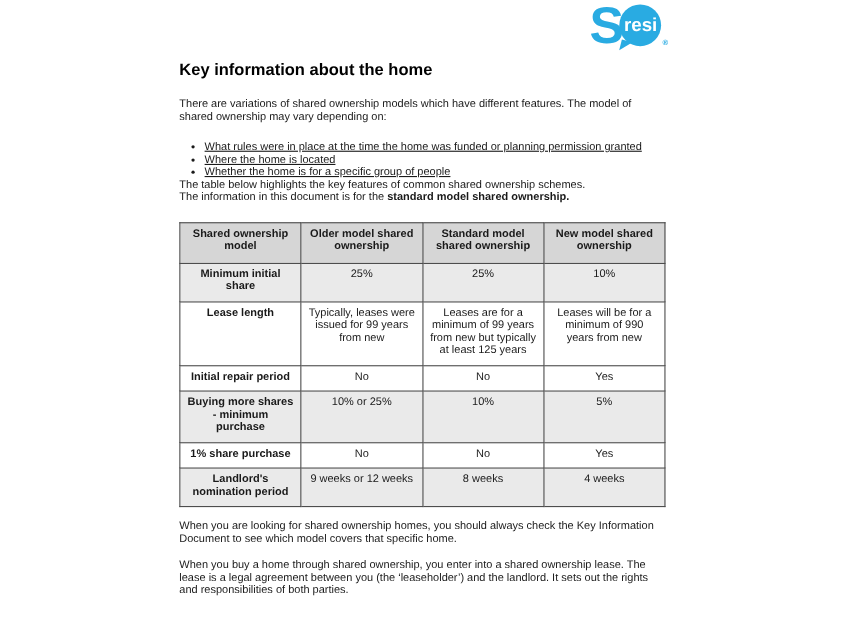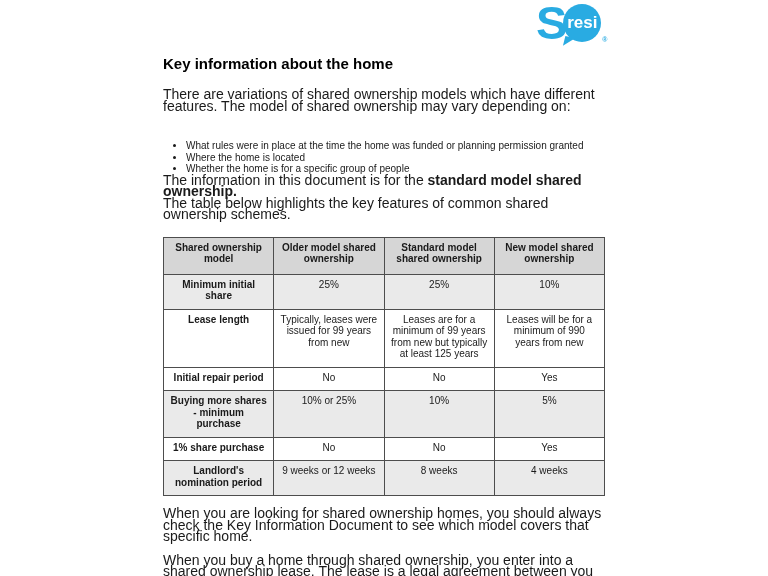--- a/index.html
+++ b/index.html
@@ -34,25 +34,25 @@
     align-self:flex-end;font-size:7px;color:var(--brand,#29abe2);
     margin-left:1px;margin-bottom:1px;font-weight:bold;
   }
 
   
   .content{position:absolute;left:163px;top:55px;width:442px;}
   h1{
     font-size:15px;font-weight:bold;color:#000;
     margin:0 0 16px 0;line-height:1.2;
   }
-  .body-text{font-size:14px;line-height:11.5px;margin:0;}
+  .body-text{font-size:10px;line-height:11.5px;margin:0;}
   .mt-intro{margin-top:0;}
   .bullets{
-    margin:28px 0 0 0;padding-left:23px;
-    font-size:10px;line-height:11.5px;list-style-type:disc;
+    margin:16px 0 0 0;padding-left:23px;
+    font-size:10px;line-height:11.5px;list-style-type:disc;text-decoration:underline;
   }
   .bullets li{margin:0;padding:0;}
   .table-intro{margin-top:23px;}
   .tight{margin:0;}
   strong{font-weight:bold;}
 
   
   table{
     border-collapse:collapse;width:442px;margin-top:16px;
     table-layout:fixed;
@@ -92,22 +92,22 @@
     <h1>Key information about the home</h1>
 
     <p class="body-text mt-intro">There are variations of shared ownership models which have different features. The model of shared ownership may vary depending on:</p>
 
     <ul class="bullets" id="bullet-list">
         <li>What rules were in place at the time the home was funded or planning permission granted</li>
         <li>Where the home is located</li>
         <li>Whether the home is for a specific group of people</li>
       </ul>
 
+    <p class="body-text table-intro tight">The table below highlights the key features of common shared ownership schemes.</p>
     <p class="body-text tight"><span>The information in this document is for the </span><strong>standard model shared ownership.</strong></p>
-    <p class="body-text table-intro tight">The table below highlights the key features of common shared ownership schemes.</p>
 
     <table>
       <thead id="table-head">
           <tr>
             <th>Shared ownership model</th>
             <th>Older model shared ownership</th>
             <th>Standard model shared ownership</th>
             <th>New model shared ownership</th>
           </tr>
         </thead>

